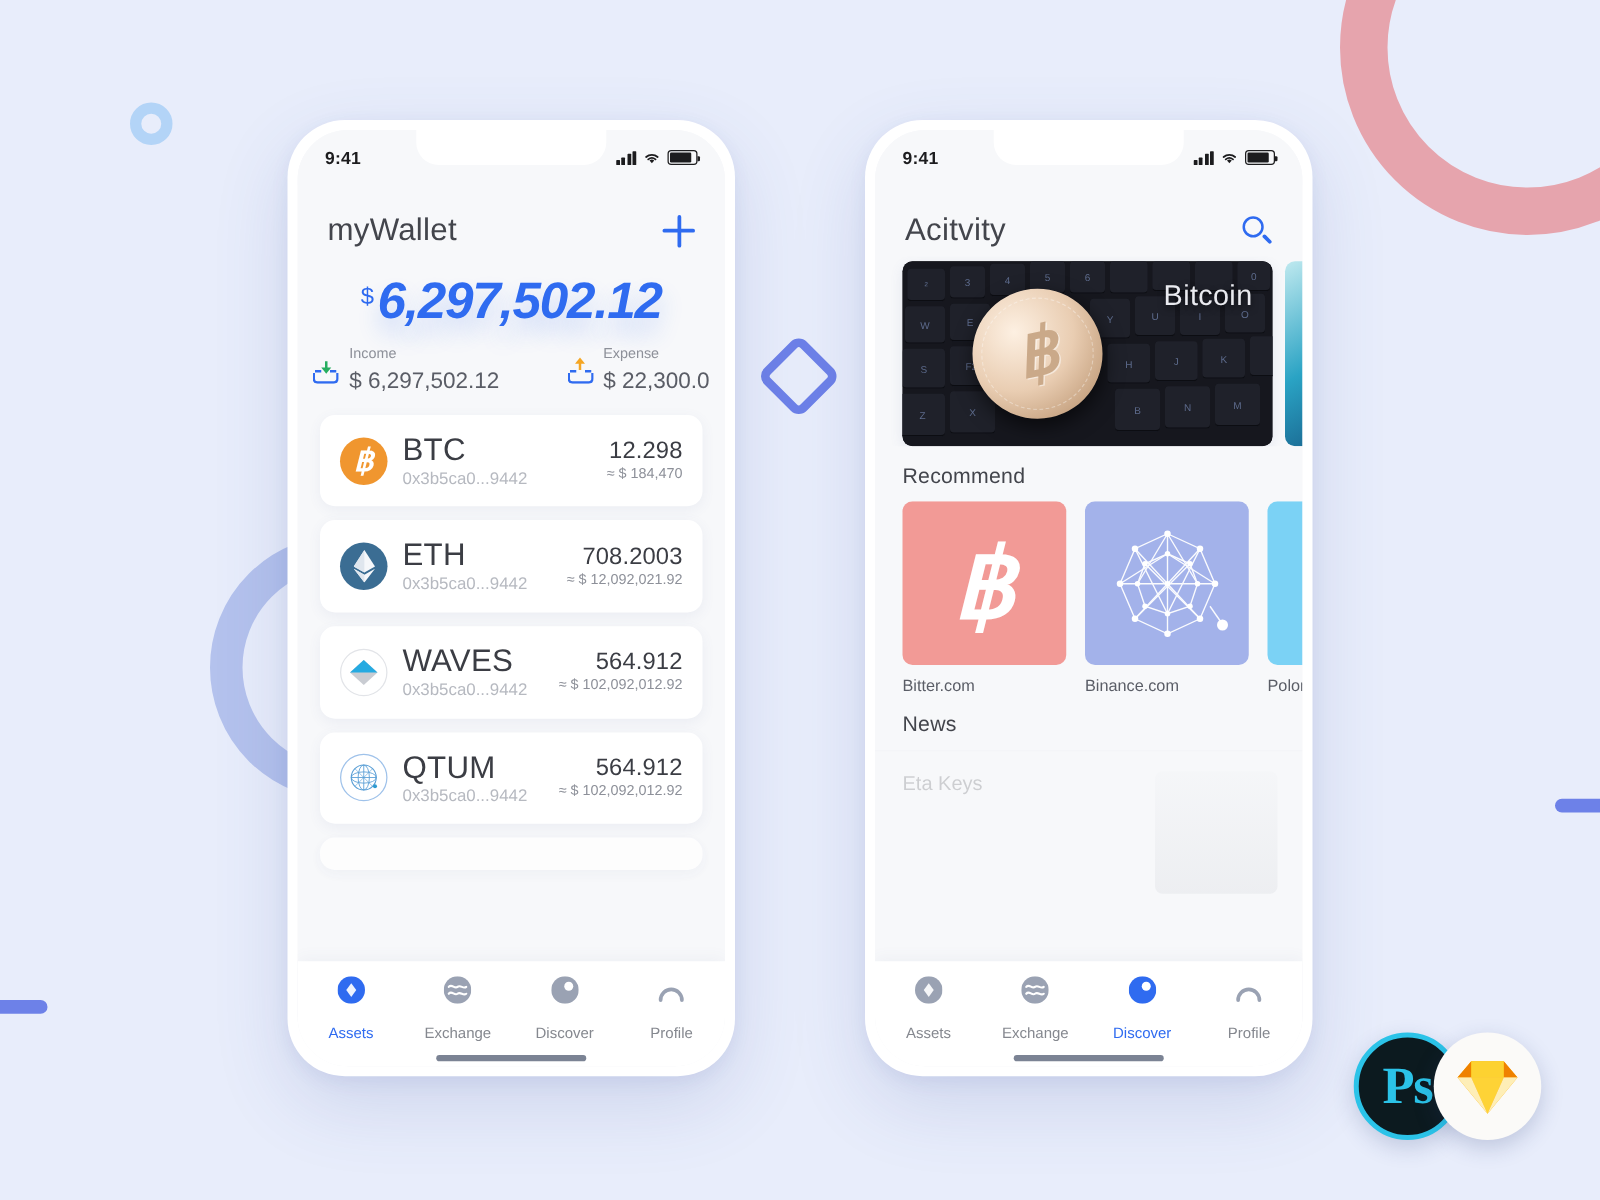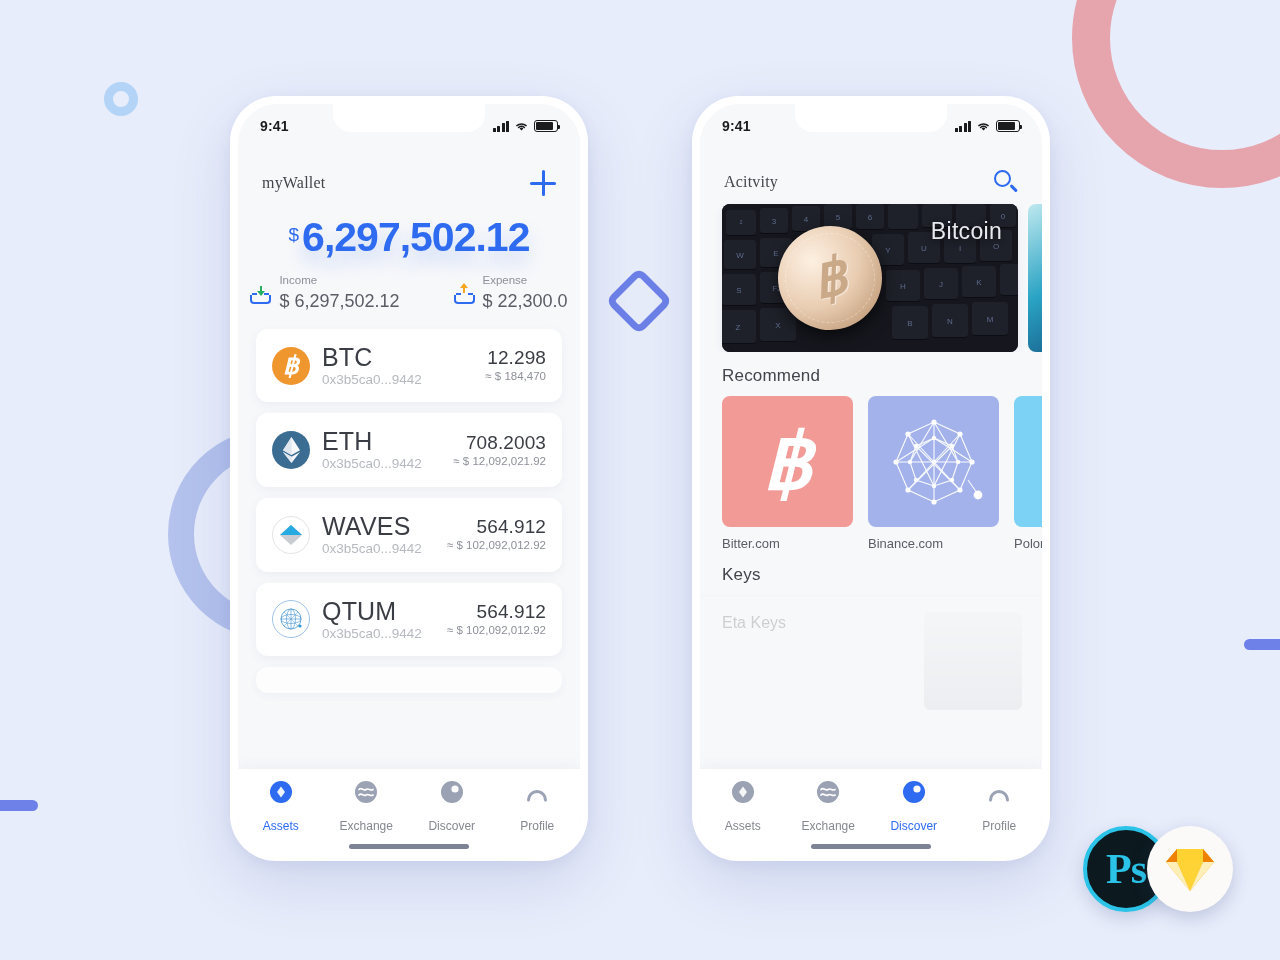--- a/index.html
+++ b/index.html
@@ -80,21 +80,21 @@
   .sig i:nth-child(3){height:8.5px}.sig i:nth-child(4){height:11px}
   .batt { width: 24px; height: 12px; border: 1.3px solid #1c1c1e; border-radius: 3px; position: relative; padding: 1.3px; }
   .batt::after { content:""; position:absolute; right:-3.3px; top:3.5px; width:2px; height:4px; background:#1c1c1e; border-radius:0 1px 1px 0; }
   .batt span { display:block; height:100%; width:88%; background:#1c1c1e; border-radius:1px; }
 
   
   .app-head {
     display: flex; align-items: center; justify-content: space-between;
     padding: 22px 24px 6px 24px;
   }
-  .app-title { font-size: 16px; color: #43454c; letter-spacing: .2px; font-family: Liberation Serif, serif; }
+  .app-title { font-size: 25px; color: #43454c; letter-spacing: .2px; }
   .plus-btn {
     width: 26px; height: 26px; position: relative; cursor: pointer;
   }
   .plus-btn::before, .plus-btn::after {
     content:""; position:absolute; background:#2f6bf0; border-radius:2px;
   }
   .plus-btn::before { left:0; top:11.5px; width:26px; height:3px; }
   .plus-btn::after  { top:0; left:11.5px; height:26px; width:3px; }
   .search-btn {
     width: 24px; height: 24px; position: relative; cursor: pointer;
@@ -110,20 +110,21 @@
   }
 
   
   .balance-wrap { text-align:center; padding: 14px 0 4px; }
   .balance { display:inline-flex; align-items:flex-start; justify-content:center; }
   .cur { font-size: 19px; color:#2f6bf0; margin-top: 8px; margin-right: 3px; }
   .amount {
     font-size: 41px; font-weight: bold; color:#2f6bf0; letter-spacing:-1px;
     text-shadow: 0 12px 18px rgba(47,107,240,.22);
     line-height: 1.05;
+    font-style: italic;
   }
   .stats { display:flex; justify-content:center; gap:54px; margin-top: 14px; padding-bottom: 4px; }
   .stat { display:flex; align-items:center; gap:8px; }
   .tray { position:relative; width:21px; height:22px; }
   .tray .arr { position:absolute; left:50%; transform:translateX(-50%); width:0; height:0; }
   .tray .stem { position:absolute; left:50%; transform:translateX(-50%); width:2px; }
   .tray .box {
     position:absolute; left:0; bottom:0; width:21px; height:9px;
     border:2px solid #2f6bf0; border-top:none;
     border-bottom-left-radius:4px; border-bottom-right-radius:4px;
@@ -569,21 +570,21 @@
             </svg>
           </div>
           <div class="rec-name">Binance.com</div>
         </div>
         <div class="rec">
           <div class="rec-tile cyan"></div>
           <div class="rec-name">Poloni</div>
         </div>
       </div>
 
-      <div class="sec-head">Keys</div>
+      <div class="sec-head">News</div>
 
       <div class="news-list">
         <div class="news-item faded">
           <div class="news-body">
             <div class="news-title">Eta Keys</div>
             <div class="news-date"></div>
           </div>
           <div class="news-thumb grey"></div>
         </div>
       </div>

